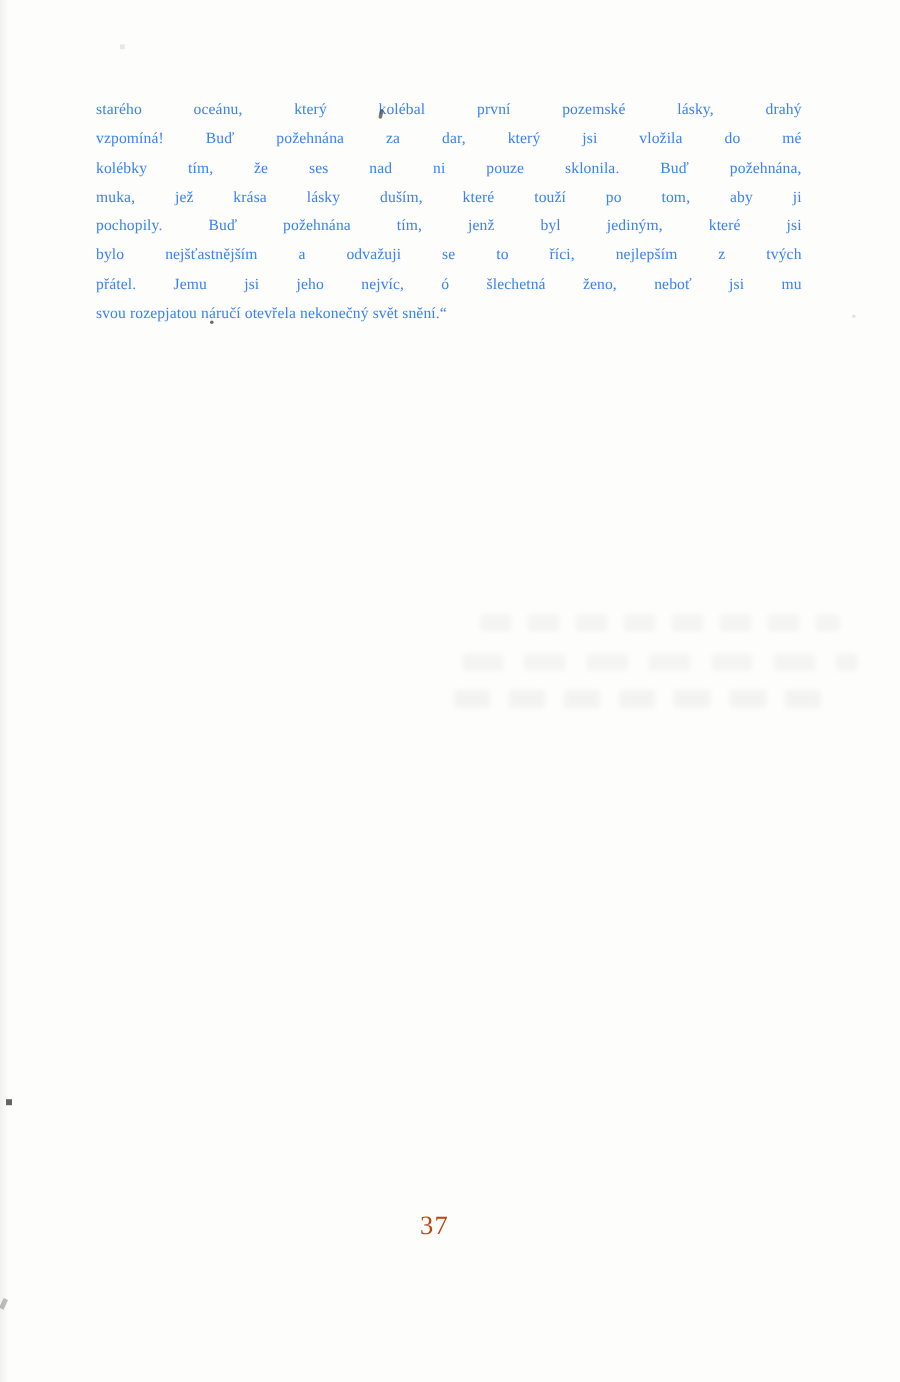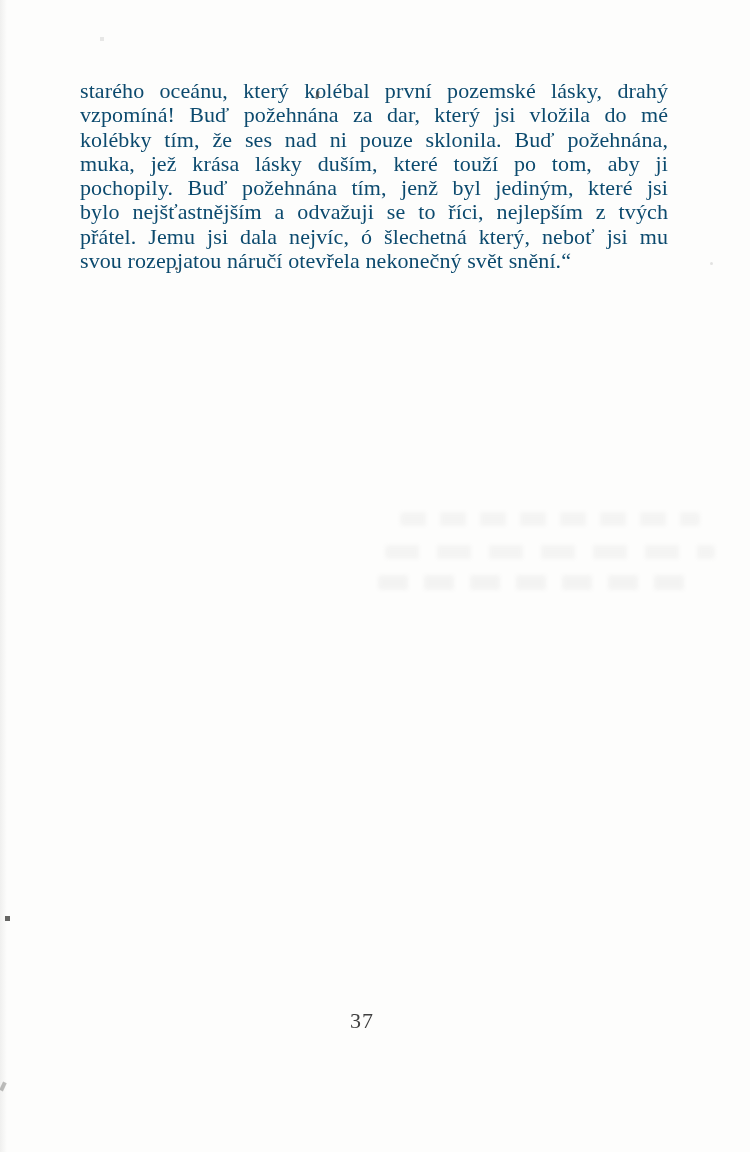--- a/index.html
+++ b/index.html
@@ -21,41 +21,41 @@
     left: 0; top: 0;
     width: 7px; height: 1152px;
     background: linear-gradient(to right, rgba(180,180,178,0.18), rgba(255,255,255,0));
     pointer-events: none;
   }
   .textblock {
     position: absolute;
     left: 80px;
     top: 79px;
     width: 588px;
-    color: #0c4a6e;
-    font-size: 22px;
+    color: #3b82f6;
+    font-size: 13px;
     line-height: 24.3px;
     letter-spacing: 0.1px;
   }
   .line {
     width: 100%;
     text-align: justify;
     text-align-last: justify;
     white-space: normal;
   }
   .line.last {
     text-align-last: left;
   }
   .page-number {
     position: absolute;
     left: 80px;
     top: 1008px;
     width: 564px;
     text-align: center;
-    color: #404040;
+    color: #c2410c;
     font-size: 22px;
     letter-spacing: 1px;
   }
   
   .ghost {
     position: absolute;
     pointer-events: none;
     opacity: 0.07;
     filter: blur(2px);
     border-radius: 4px;
@@ -92,21 +92,21 @@
 
   <div class="edge-shade"></div>
 
   <div class="textblock">
     <div class="line">starého oceánu, který kolébal první pozemské lásky, drahý</div>
     <div class="line">vzpomíná! Buď požehnána za dar, který jsi vložila do mé</div>
     <div class="line">kolébky tím, že ses nad ni pouze sklonila. Buď požehnána,</div>
     <div class="line">muka, jež krása lásky duším, které touží po tom, aby ji</div>
     <div class="line">pochopily. Buď požehnána tím, jenž byl jediným, které jsi</div>
     <div class="line">bylo nejšťastnějším a odvažuji se to říci, nejlepším z tvých</div>
-    <div class="line">přátel. Jemu jsi dala nejvíc, ó šlechetná který, neboť jsi mu</div>
+    <div class="line">přátel. Jemu jsi jeho nejvíc, ó šlechetná ženo, neboť jsi mu</div>
     <div class="line last">svou rozepjatou náručí otevřela nekonečný svět snění.“</div>
   </div>
 
   <div class="ghost ghost-1"></div>
   <div class="ghost ghost-2"></div>
   <div class="ghost ghost-3"></div>
 
   <div class="speck speck-a"></div>
   <div class="speck speck-b"></div>
   <div class="speck speck-c"></div>

